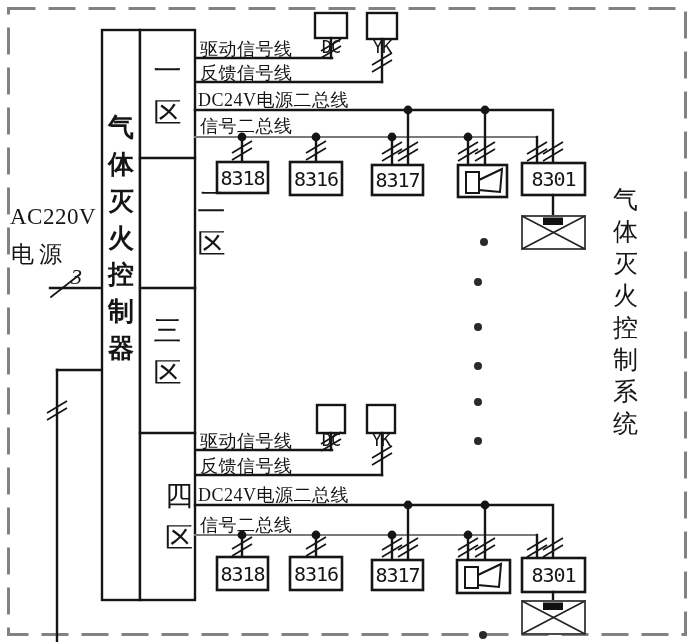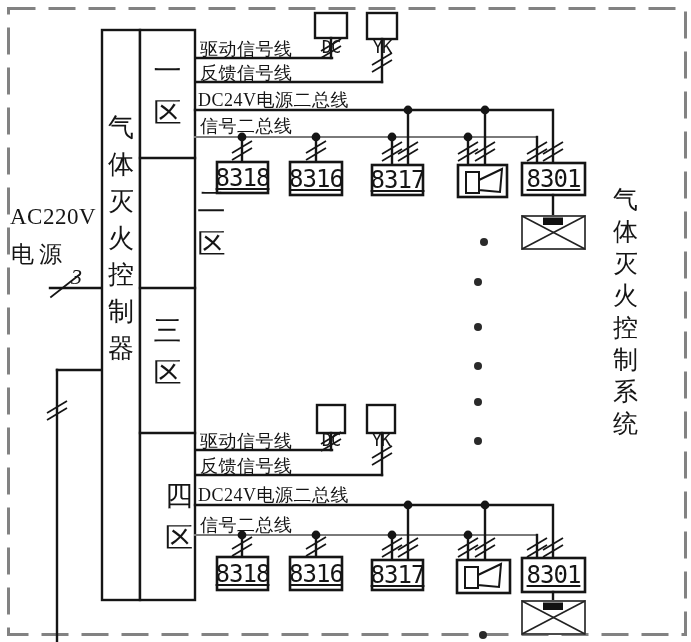--- a/index.html
+++ b/index.html
@@ -2,21 +2,21 @@
 <html><head>
 <meta charset="utf-8">
 <style>
   html,body{margin:0;padding:0;background:#fff;}
   .stage{position:relative;width:691px;height:642px;background:#ffffff;overflow:hidden;
          font-family:"Liberation Serif","DejaVu Serif",serif;color:#151515;}
   .stage svg{position:absolute;left:0;top:0;}
   .lbl{position:absolute;white-space:nowrap;}
   .line-lbl{font-size:18px;letter-spacing:.5px;}
   .cbox{position:absolute;display:flex;align-items:center;justify-content:center;text-align:center;}
-  .dev{font-family:"DejaVu Sans Mono","Liberation Mono",monospace;font-size:24px;letter-spacing:-1px;text-decoration:underline;}
+  .dev{font-family:"DejaVu Sans Mono","Liberation Mono",monospace;font-size:20px;letter-spacing:-1px;}
   .mod{font-family:"DejaVu Sans Mono","Liberation Mono",monospace;font-size:17px;letter-spacing:-1px;margin-top:21px;}
   .vstack{width:1.15em;word-break:break-all;white-space:normal;text-align:center;}
   .zone{font-size:28px;line-height:1.5;}
   .ctrl{font-size:26px;line-height:1.42;}
   .rtitle{font-size:25px;line-height:1.28;}
   .ac1{left:10px;top:204px;font-size:23px;letter-spacing:.5px;}
   .ac2{left:11px;top:239px;font-size:23px;letter-spacing:5px;font-family:Liberation Serif, serif;}
   .w3{left:71px;top:264px;font-size:22px;font-style:italic;}
 </style>
 </head>
@@ -178,21 +178,21 @@
       </g>
     <g>
         <use href="#valve" transform="translate(522,601)"></use>
       </g>
   </svg>
 
   <div class="lbl ac1">AC220V</div>
   <div class="lbl ac2">电源</div>
   <div class="lbl w3">3</div>
 
-  <div class="cbox" style="left:102px;top:30px;width:38px;height:418px;">
+  <div class="cbox" style="left:102px;top:30px;width:38px;height:418px;font-weight:bold;">
     <div class="vstack ctrl">气体灭火控制器</div>
   </div>
 
   <div class="cbox" style="left:140px;top:30px;width:55px;height:123px;">
     <div class="vstack zone">一区</div>
   </div>
   <div class="cbox" style="left:140px;top:158px;width:55px;height:130px;padding-left:44px;">
     <div class="vstack zone">二区</div>
   </div>
   <div class="cbox" style="left:140px;top:288px;width:55px;height:127px;">

